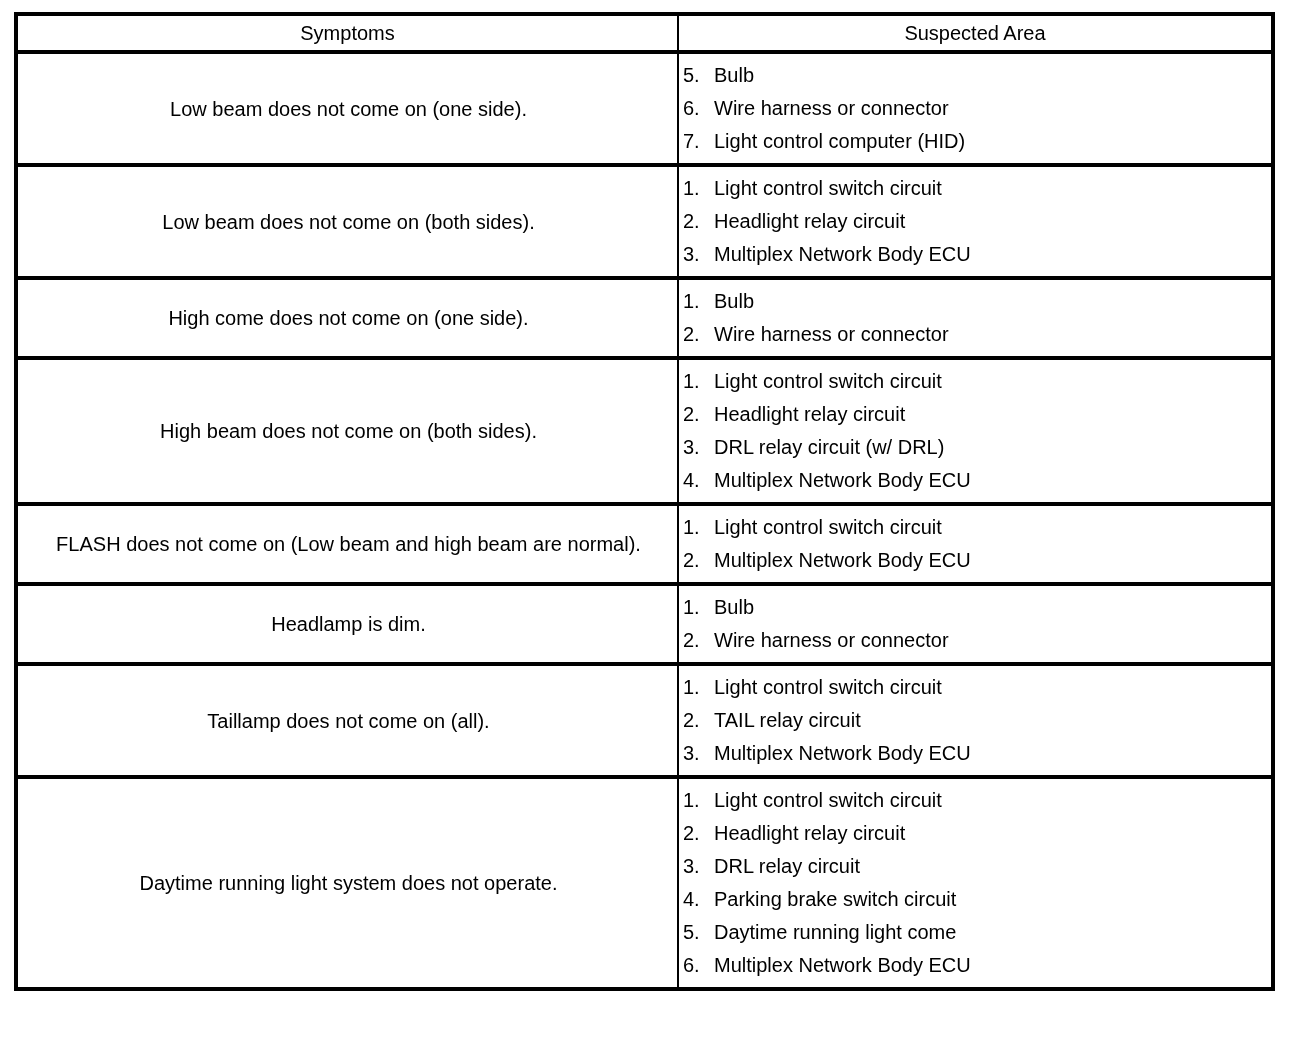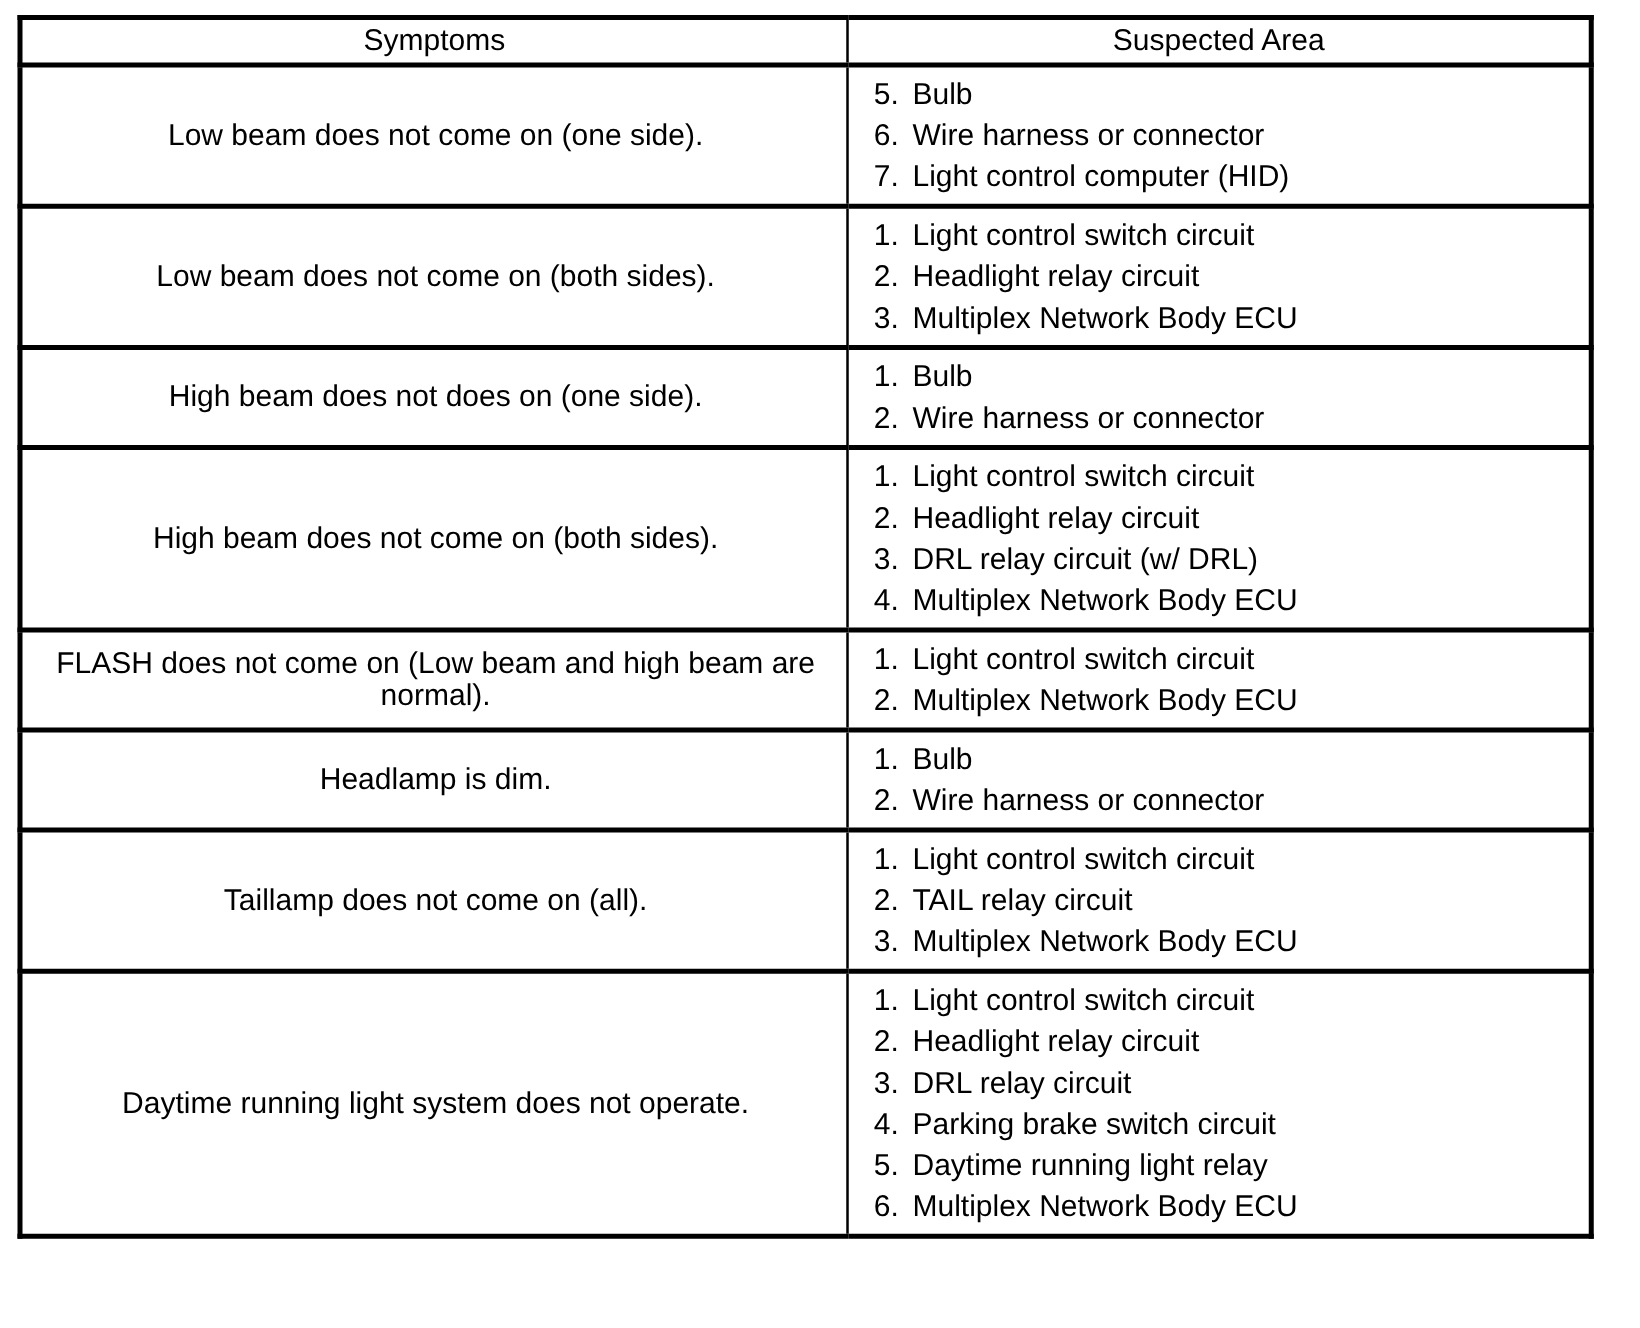--- a/index.html
+++ b/index.html
@@ -18,42 +18,42 @@
   table.diag {
     border-collapse: collapse;
     table-layout: fixed;
     width: 1257px;
     background: #ffffff;
   }
   .col-symptoms { width: 662px; }
   .col-areas    { width: 595px; }
   th, td {
     border: 4px solid #000000;
-    font-size: 24px;
+    font-size: 20px;
     vertical-align: middle;
   }
   th:first-child, td:first-child { border-right: 2px solid #000000; }
   th:last-child,  td:last-child  { border-left: 2px solid #4d7c0f; }
   th.col-header {
     height: 38px;
     font-weight: normal;
     text-align: center;
     padding: 2px;
   }
   td.symptom-cell {
     padding: 5px 8px 5px 10px;
     line-height: 26px;
     text-align: center;
   }
   td.areas-cell {
     padding: 5px 0;
   }
   .area-item {
     line-height: 33px;
-    padding-left: 20px;
+    padding-left: 4px;
     white-space: nowrap;
   }
   .area-num {
     display: inline-block;
     width: 31px;
   }
 </style>
 </head>
 <body>
 
@@ -80,21 +80,21 @@
         </tr>
         <tr>
           <td class="symptom-cell"><span>Low beam does not come on (both sides).</span></td>
           <td class="areas-cell">
             <div class="area-item"><span class="area-num">1.</span><span>Light control switch circuit</span></div>
             <div class="area-item"><span class="area-num">2.</span><span>Headlight relay circuit</span></div>
             <div class="area-item"><span class="area-num">3.</span><span>Multiplex Network Body ECU</span></div>
           </td>
         </tr>
         <tr>
-          <td class="symptom-cell"><span>High beam does not does on (one side).</span></td>
+          <td class="symptom-cell"><span>High come does not come on (one side).</span></td>
           <td class="areas-cell">
             <div class="area-item"><span class="area-num">1.</span><span>Bulb</span></div>
             <div class="area-item"><span class="area-num">2.</span><span>Wire harness or connector</span></div>
           </td>
         </tr>
         <tr>
           <td class="symptom-cell"><span>High beam does not come on (both sides).</span></td>
           <td class="areas-cell">
             <div class="area-item"><span class="area-num">1.</span><span>Light control switch circuit</span></div>
             <div class="area-item"><span class="area-num">2.</span><span>Headlight relay circuit</span></div>
@@ -124,19 +124,19 @@
             <div class="area-item"><span class="area-num">3.</span><span>Multiplex Network Body ECU</span></div>
           </td>
         </tr>
         <tr>
           <td class="symptom-cell"><span>Daytime running light system does not operate.</span></td>
           <td class="areas-cell">
             <div class="area-item"><span class="area-num">1.</span><span>Light control switch circuit</span></div>
             <div class="area-item"><span class="area-num">2.</span><span>Headlight relay circuit</span></div>
             <div class="area-item"><span class="area-num">3.</span><span>DRL relay circuit</span></div>
             <div class="area-item"><span class="area-num">4.</span><span>Parking brake switch circuit</span></div>
-            <div class="area-item"><span class="area-num">5.</span><span>Daytime running light relay</span></div>
+            <div class="area-item"><span class="area-num">5.</span><span>Daytime running light come</span></div>
             <div class="area-item"><span class="area-num">6.</span><span>Multiplex Network Body ECU</span></div>
           </td>
         </tr>
       </tbody>
   </table>
 </div>
 
 </body></html>

